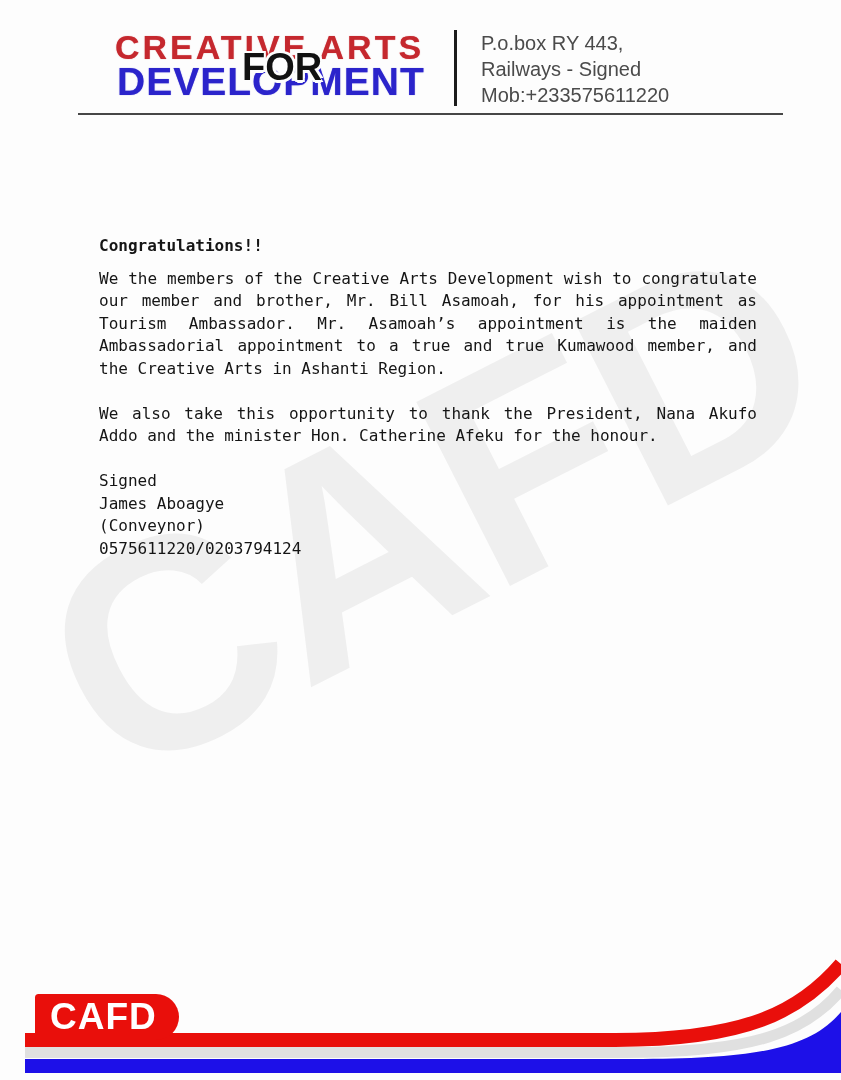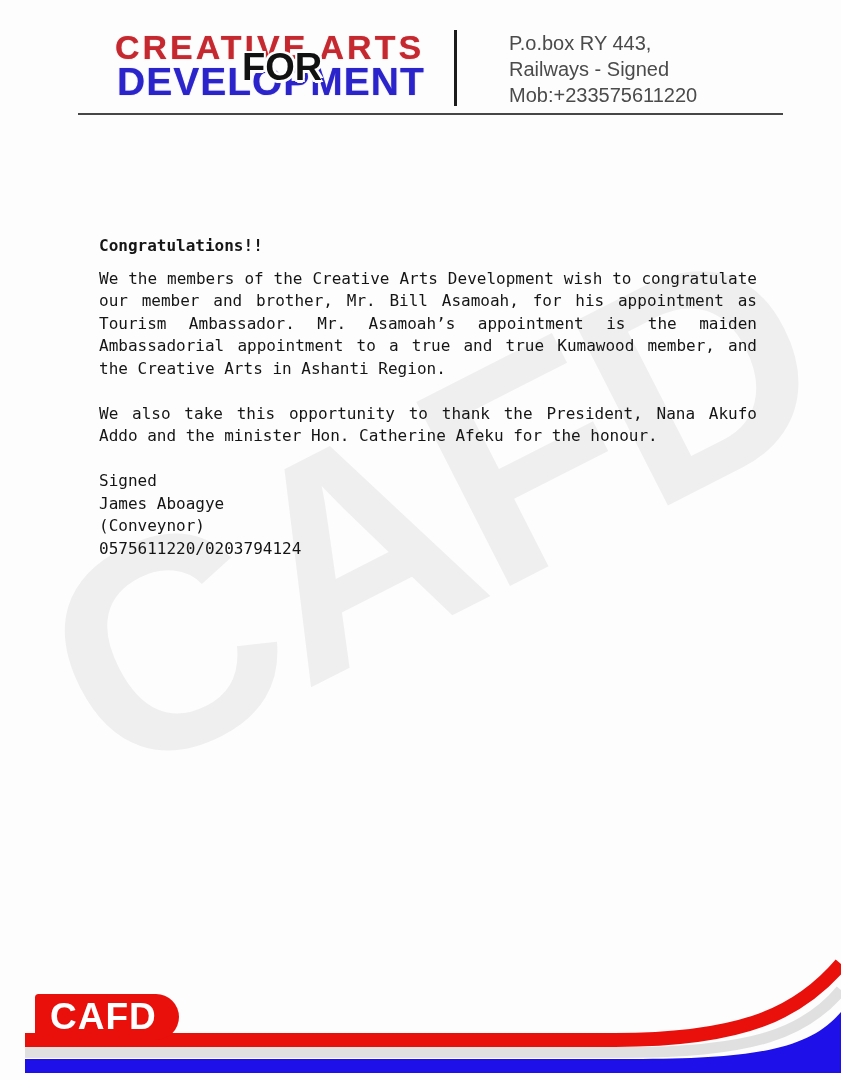--- a/index.html
+++ b/index.html
@@ -50,21 +50,21 @@
     color:#2b24cb;
     text-shadow:0 0 1px rgba(43,36,203,.6);
     white-space:nowrap;
   }
   .header-divider{
     position:absolute;left:454px;top:30px;
     width:3px;height:76px;background:#1c1c1c;
   }
   .contact{
     position:absolute;left:481px;top:30px;
-    font-size:20px;line-height:26px;color:#4b4b4b;margin-left:28px;
+    font-size:20px;line-height:26px;color:#4b4b4b;
   }
   .header-rule{
     position:absolute;left:78px;top:113px;
     width:705px;height:2px;background:#474747;
   }
   
   .letter{
     position:absolute;left:99px;top:186px;width:658px;
     font-family:"DejaVu Sans Mono","Liberation Mono",monospace;
     font-size:16px;line-height:22.5px;color:#151515;

